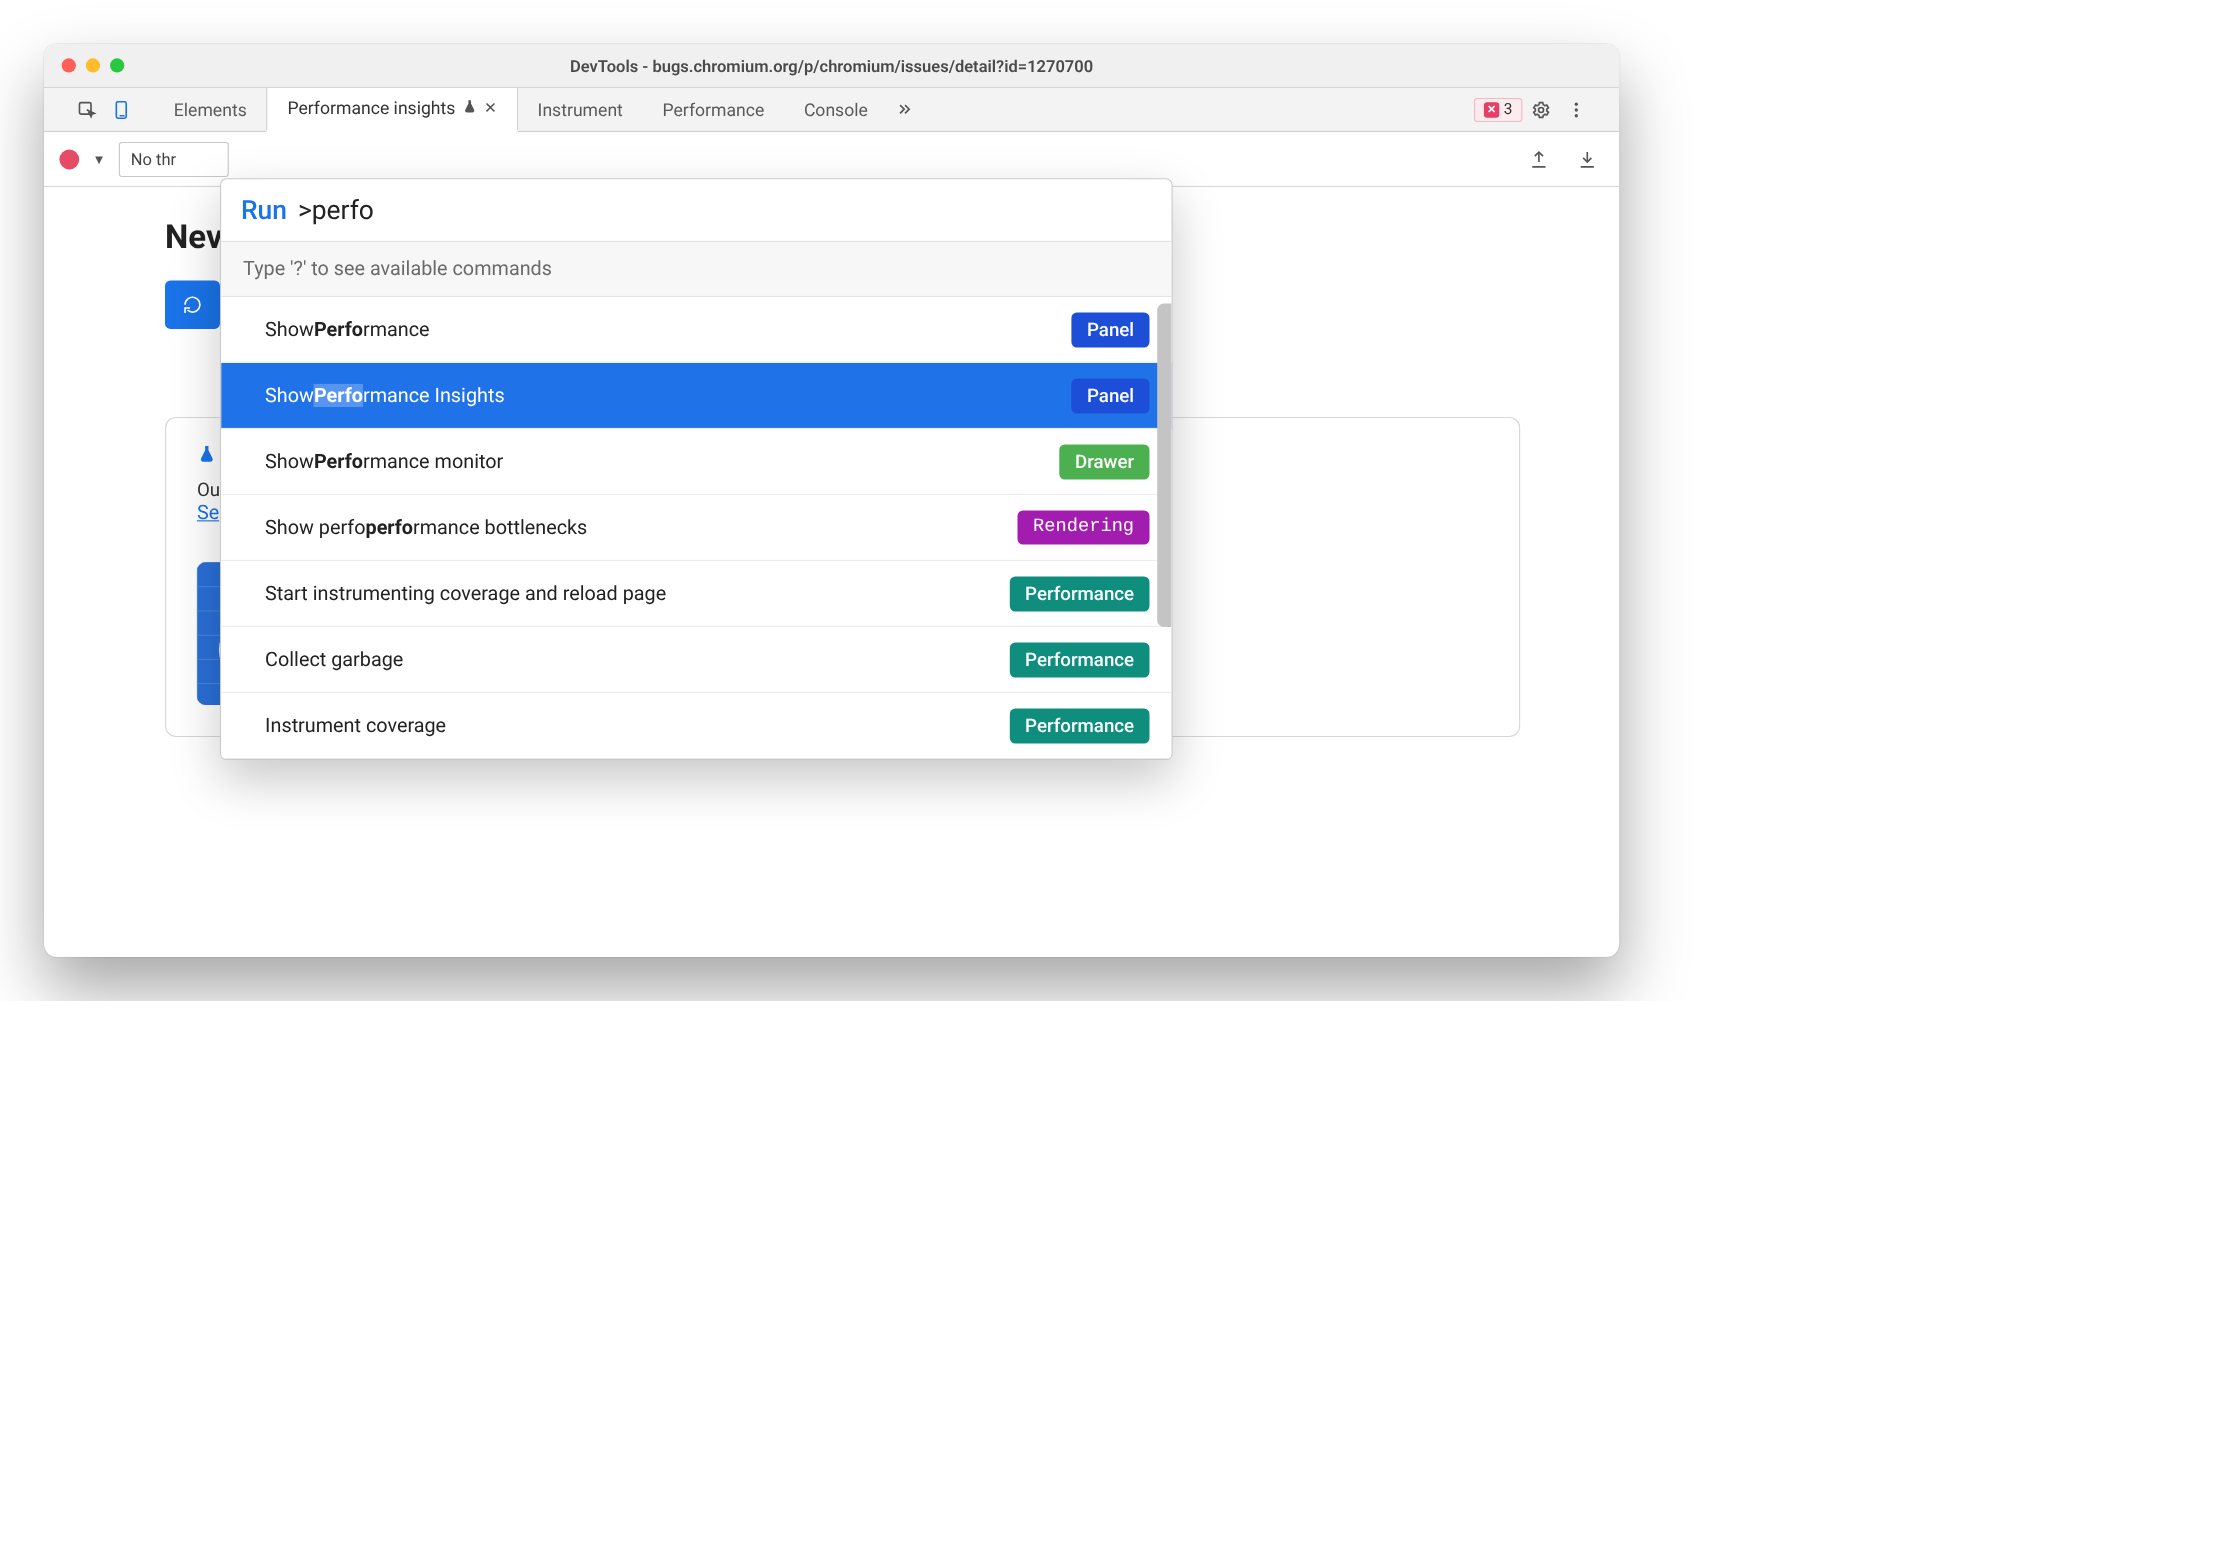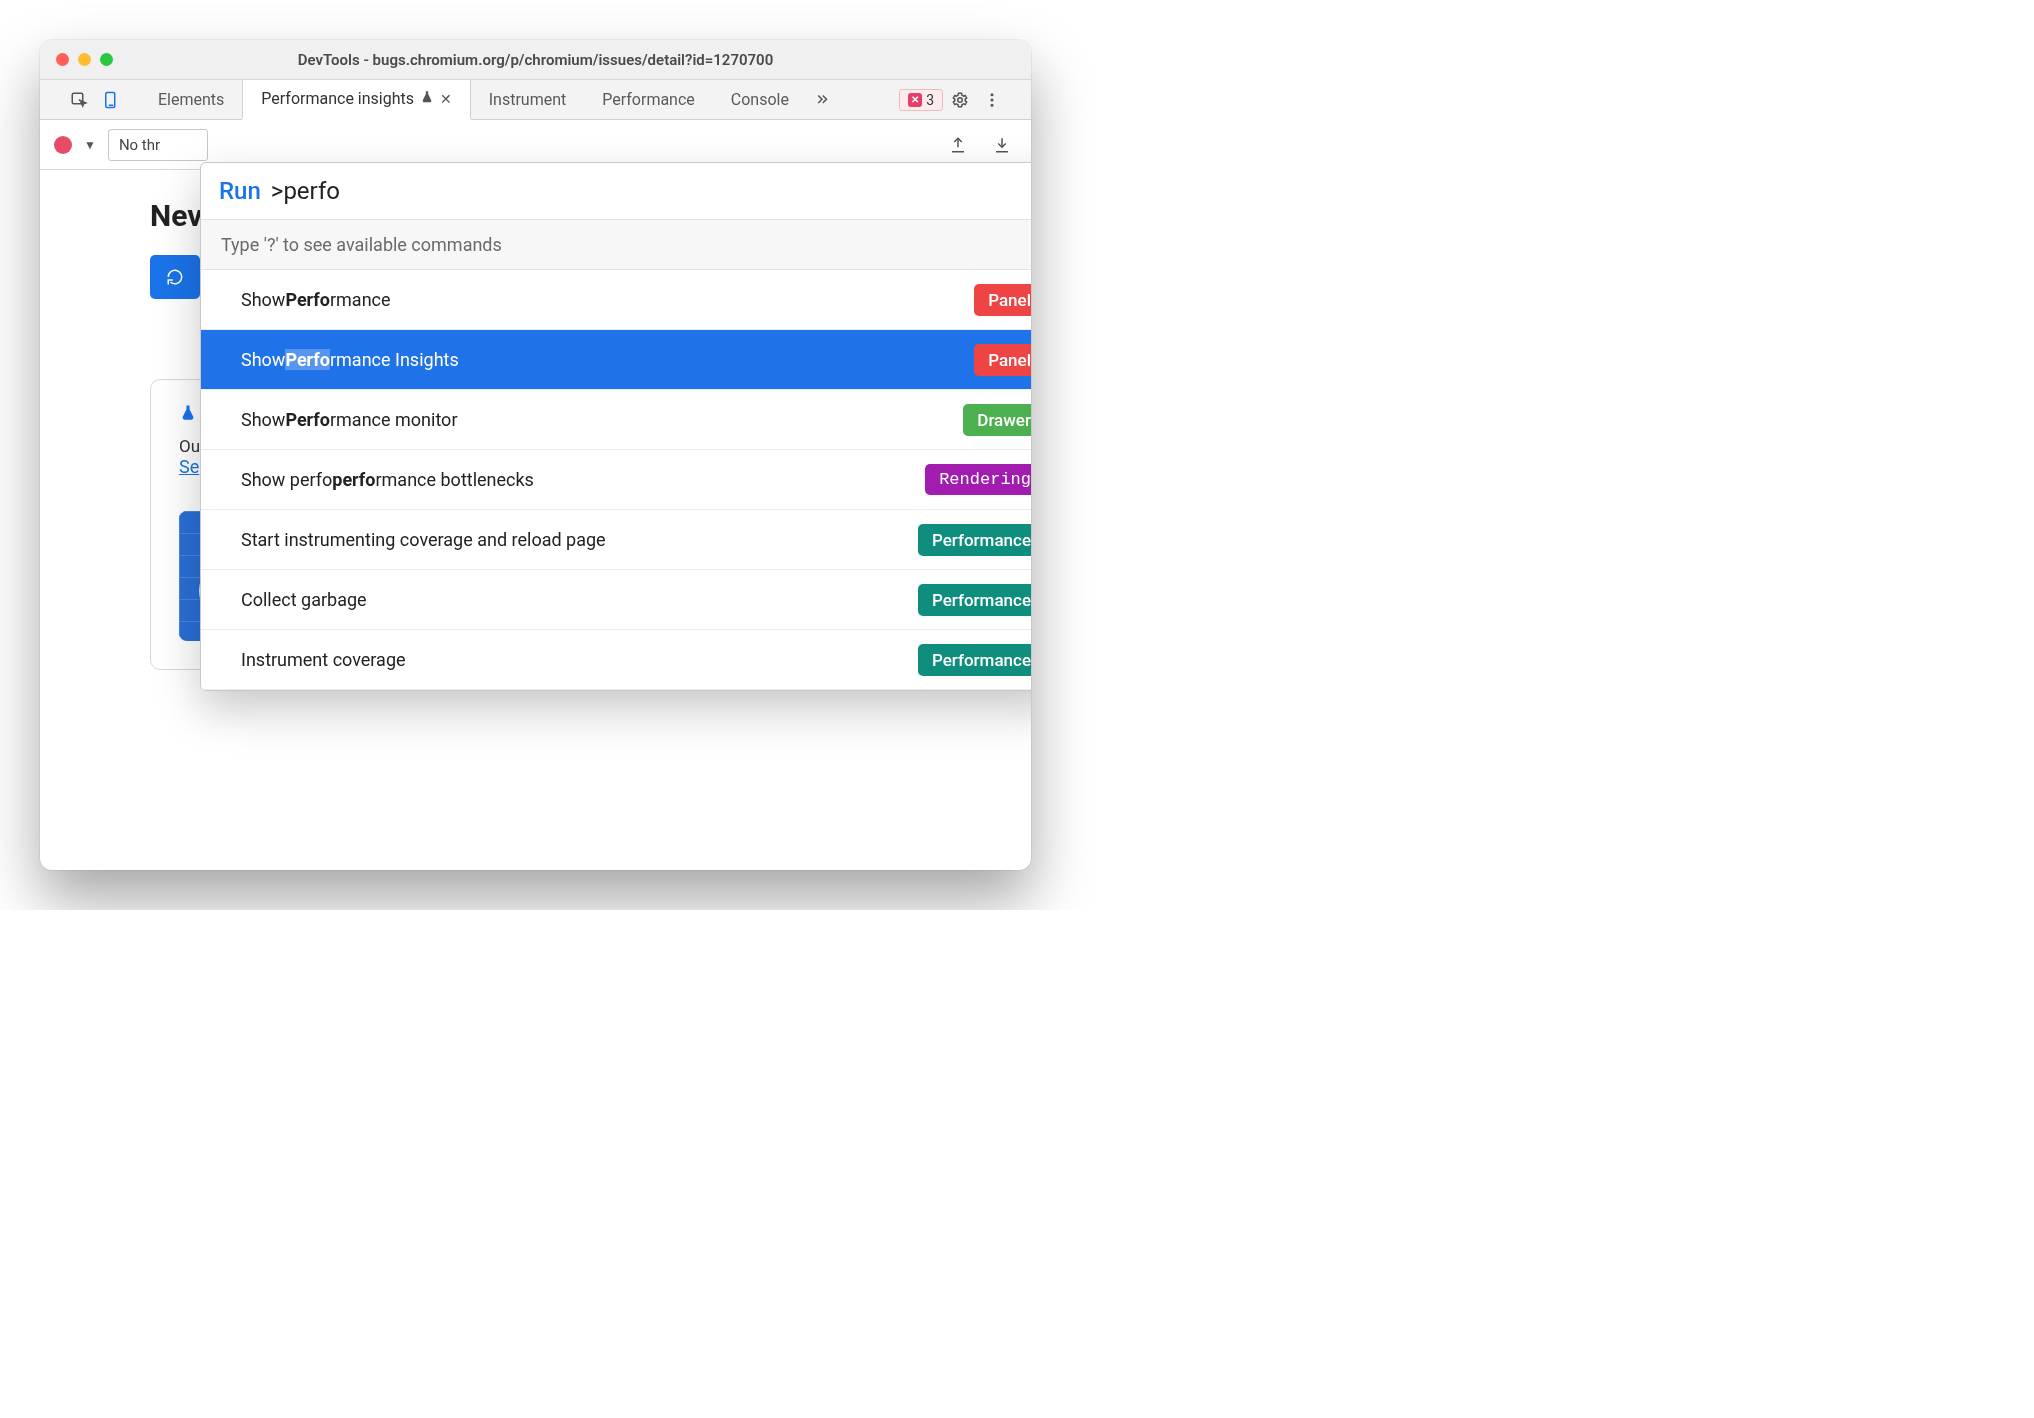--- a/index.html
+++ b/index.html
@@ -1,18 +1,18 @@
 <!DOCTYPE html>
 <html><head>
 <meta charset="utf-8">
 <style>
   *{box-sizing:border-box;margin:0;padding:0;font-family:-apple-system,BlinkMacSystemFont,"Segoe UI",Roboto,Helvetica,Arial,sans-serif;}
   body{background:#fff;padding:40px;}
   .browser{
-    width:991px;height:830px;
+    width:1432px;height:830px;
     border-radius:12px;
     box-shadow:0 30px 60px rgba(0,0,0,.35),0 0 0 1px rgba(0,0,0,.05);
     background:#fff;
     overflow:hidden;
     position:relative;
   }
   
   .titlebar{
     height:40px;
     background:#f0f0f0;
@@ -144,21 +144,21 @@
     font-size:18px;color:#222;cursor:pointer;background:#fff;
   }
   .pal-item.selected{background:#1f72e8;color:#fff;}
   .pal-item.selected .match{background:rgba(255,255,255,.25);}
   .pal-item .label{display:flex;gap:0;margin-left:20px;}
   .pal-item .label .pre,.pal-item .label .rest{font-weight:400;}
   .pal-item .label .match{font-weight:700;}
   .pill{
     color:#fff;padding:6px 14px;border-radius:5px;font-size:17px;font-weight:500;
   }
-  .pill.panel{background:#ef4444;}
+  .pill.panel{background:#1d4ed8;}
   .pill.drawer{background:#4caf50;}
   .pill.rendering{background:#a21caf;font-family:Liberation Mono, monospace;}
   .pill.perf{background:#0f8e7e;}
   .pal-scroll{
     position:absolute;right:3px;top:6px;bottom:6px;width:10px;
     background:transparent;
   }
   .pal-scroll .thumb{
     position:absolute;left:0;right:0;top:0;height:72%;
     background:#c4c4c4;border-radius:6px;

